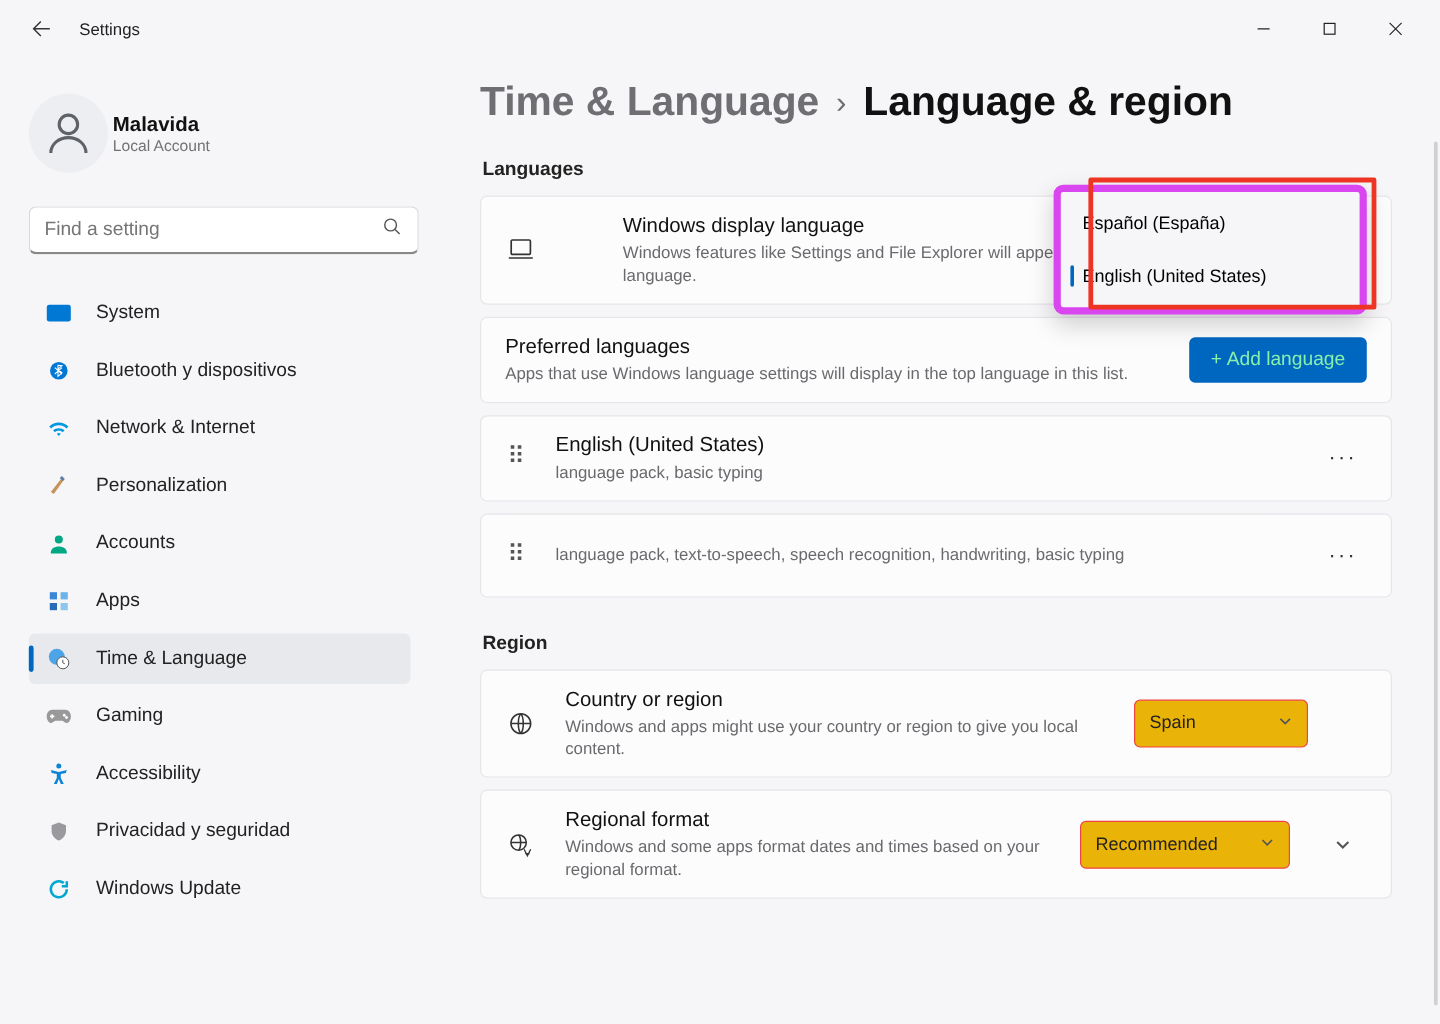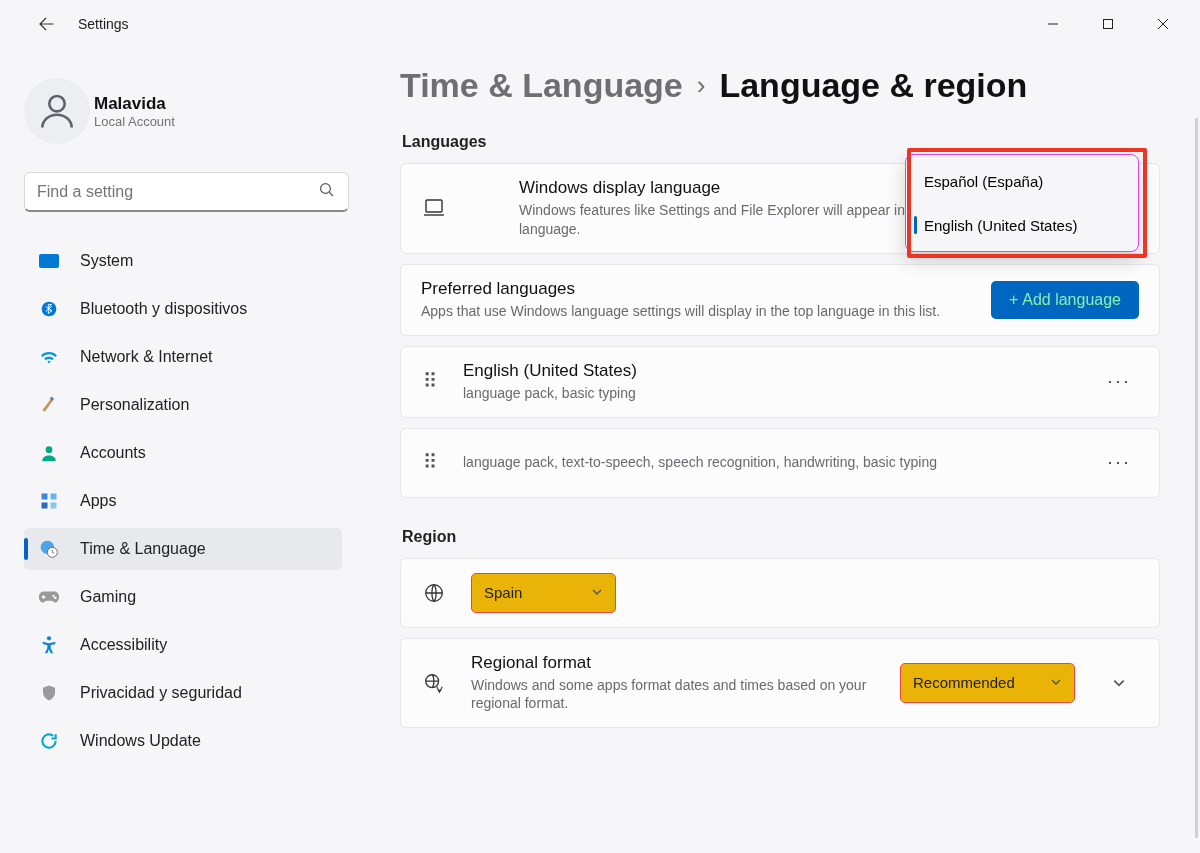--- a/index.html
+++ b/index.html
@@ -1,19 +1,19 @@
 <!DOCTYPE html>
 <html><head>
 <meta charset="utf-8">
 <style>
   * { box-sizing: border-box; margin: 0; padding: 0; font-family: "Segoe UI", -apple-system, sans-serif; }
   body { width: 1200px; height: 853px; background: #f6f6f8; overflow: hidden; position: relative; }
 
   
-  .titlebar { height: 48px; display: flex; align-items: center; justify-content: space-between; padding: 0 10px 0 36px; }
+  .titlebar { height: 48px; display: flex; align-items: center; justify-content: space-between; padding: 0 10px 0 24px; }
   .titlebar-left { display: flex; align-items: center; gap: 22px; }
   .back-arrow { width: 20px; height: 20px; display: flex; align-items: center; justify-content: center; cursor: pointer; color:#333; }
   .app-title { font-size: 14px; color: #222; }
   .titlebar-right { display: flex; gap: 0; }
   .win-ctrl { width: 55px; height: 40px; display: flex; align-items: center; justify-content: center; color: #222; cursor: pointer; }
 
   
   .shell { display: flex; height: calc(100% - 48px); }
   .sidebar { width: 360px; padding: 12px 18px 0 24px; }
   .main { flex: 1; padding: 18px 40px 0 40px; overflow-y: auto; position: relative; }
@@ -49,21 +49,21 @@
 
   
   .card { background: #fcfcfd; border: 1px solid #e6e6ea; border-radius: 6px; padding: 14px 20px; margin-bottom: 10px; display: flex; align-items: center; gap: 24px; position:relative; }
   .card-icon { width: 26px; display:flex; justify-content:center; color:#333; }
   .card-body { flex: 1; }
   .card-title { font-size: 17px; color:#111; margin-bottom: 3px; }
   .card-sub { font-size: 14px; color: #6a6a6e; line-height: 1.35; }
   .more-btn { width:40px; height:40px; display:flex; align-items:center; justify-content:center; cursor:pointer; font-size:18px; color:#333; letter-spacing:2px; }
 
   
-  .lang-popup { position:absolute; right:20px; top:-10px; width:234px; background:#f6f6f8; border:1px solid #d946ef; border-radius:8px; box-shadow:0 8px 20px rgba(0,0,0,.18); padding:4px; z-index:10; }
+  .lang-popup { position:absolute; right:20px; top:-10px; width:261px; background:#f6f6f8; border:6px solid #d946ef; border-radius:8px; box-shadow:0 8px 20px rgba(0,0,0,.18); padding:4px; z-index:10; }
   .popup-item { height:44px; display:flex; align-items:center; padding:0 14px; font-size:15px; border-radius:4px; cursor:pointer; position:relative; }
   .popup-item.selected::before { content:""; position:absolute; left:4px; top:13px; bottom:13px; width:3px; background:#0067c0; border-radius:2px; }
   .highlight-box { position:absolute; right:12px; top:-16px; width:240px; height:110px; border:4px solid #ee3524; border-radius:2px; z-index:11; pointer-events:none; }
 
   
   .add-btn { background:#0067c0; color:#86efac; border:none; border-radius:5px; padding:10px 18px; font-size:16px; cursor:pointer; }
 
   
   .select { min-width:145px; height:40px; background:#eab308; border:1px solid #ef4444; border-radius:5px; display:flex; align-items:center; justify-content:space-between; padding:0 12px; font-size:15px; cursor:pointer; color:#222; }
   .expand { width:40px; height:40px; display:flex; align-items:center; justify-content:center; cursor:pointer; color:#444; }
@@ -302,20 +302,24 @@
 
     <div class="section-header" style="margin-top:30px;">Region</div>
 
     <div class="card">
       <span class="card-icon">
         <svg width="22" height="22" viewBox="0 0 24 24" fill="none" stroke="#333" stroke-width="1.4">
             <circle cx="12" cy="12" r="9"></circle>
             <path d="M3 12h18M12 3c3 3 3 15 0 18M12 3c-3 3-3 15 0 18"></path>
           </svg>
       </span>
+      <div class="card-body" style="max-width:450px;">
+        <div class="card-title">Country or region</div>
+        <div class="card-sub">Windows and apps might use your country or region to give you local content.</div>
+      </div>
       <div class="select">
         <span>Spain</span>
         <span><svg width="12" height="12" viewBox="0 0 12 12" fill="none" stroke="#555" stroke-width="1.4">
               <path d="M2 4l4 4 4-4"></path>
             </svg></span>
       </div>
     </div>
 
     <div class="card">
       <span class="card-icon">

